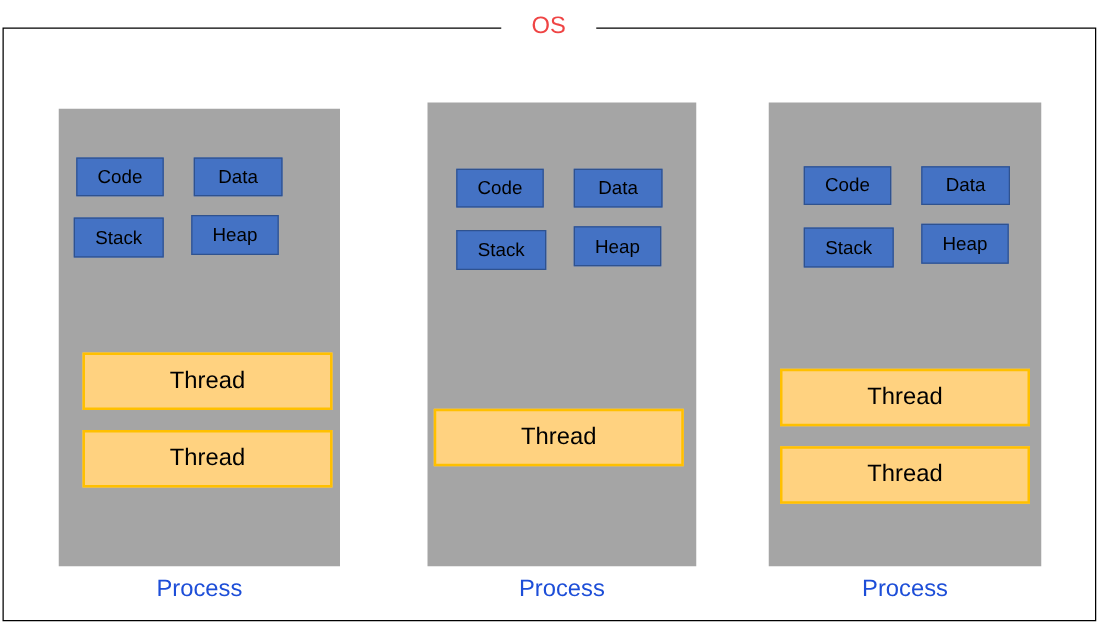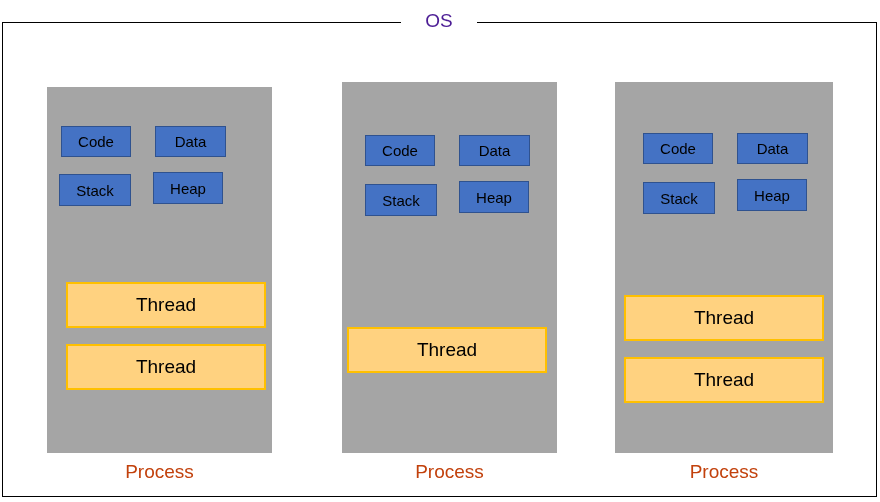--- a/index.html
+++ b/index.html
@@ -37,41 +37,41 @@
   }
   .os-label {
     position: absolute;
     left: 401px;
     top: 8px;
     width: 76px;
     height: 26px;
     line-height: 26px;
     text-align: center;
     font-size: 19px;
-    color: #4c1d95;
+    color: #ef4444;
     background: #ffffff;
     white-space: nowrap;
   }
 
   
   .process {
     position: absolute;
   }
   .process-box {
     position: absolute;
     left: 0;
     top: 0;
     background: #A5A5A5;
     box-sizing: border-box;
   }
   .process-label {
     position: absolute;
     text-align: center;
     font-size: 19px;
-    color: #c2410c;
+    color: #1d4ed8;
     white-space: nowrap;
   }
 
   
   .seg {
     position: absolute;
     background: #4472C4;
     border: 1.5px solid #2F528F;
     box-sizing: border-box;
     display: flex;

